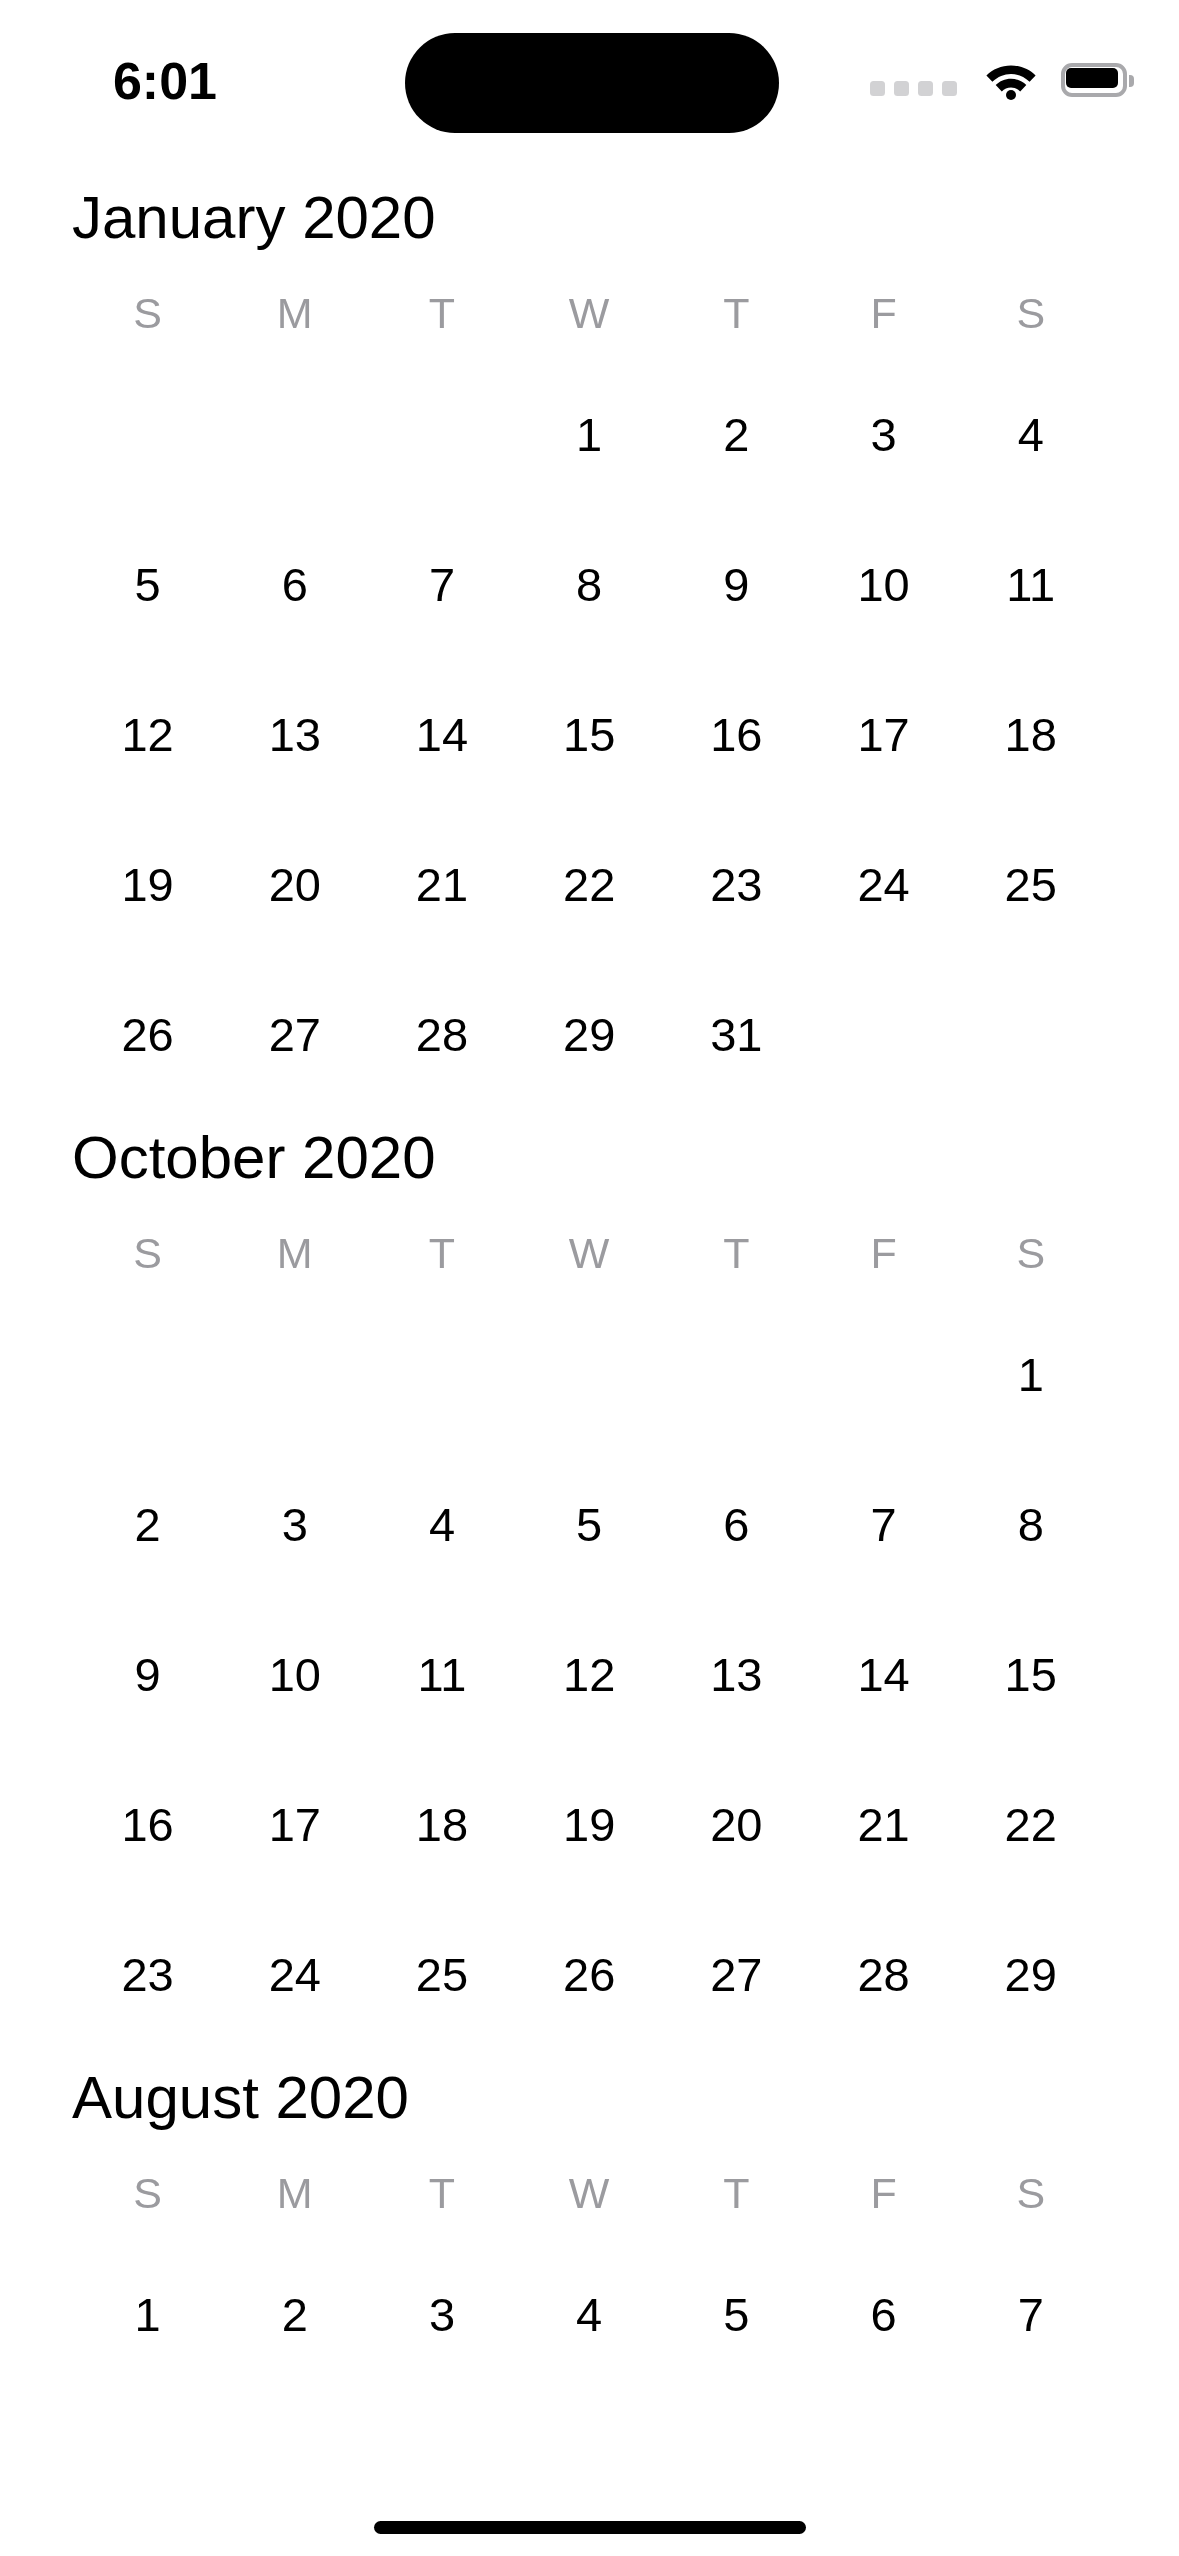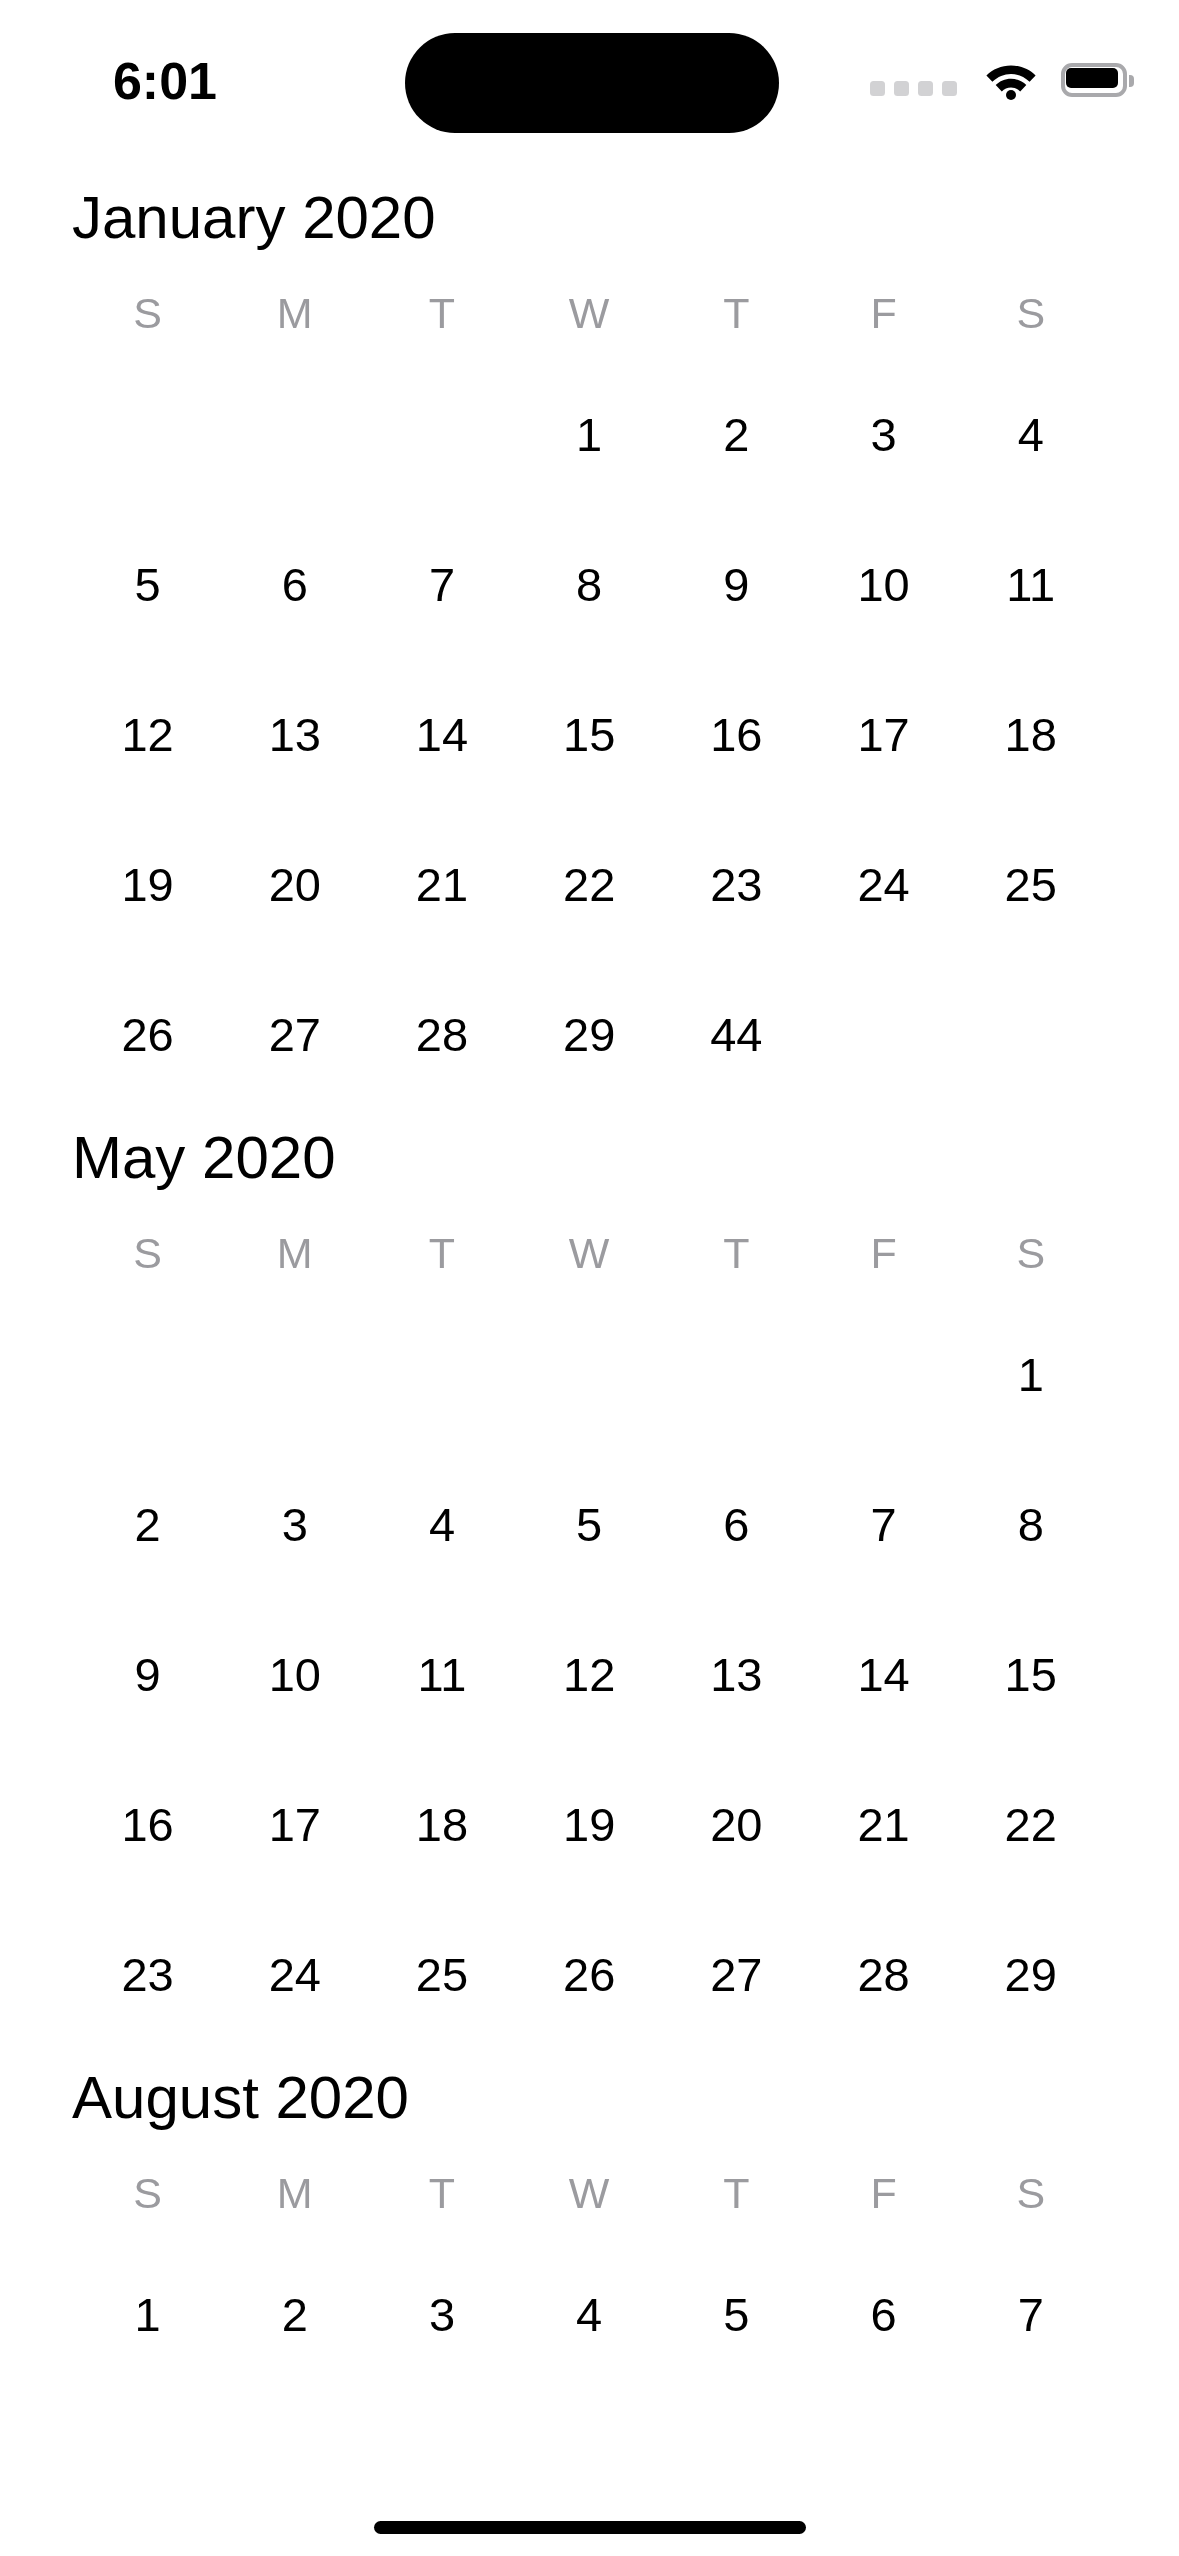--- a/index.html
+++ b/index.html
@@ -220,25 +220,25 @@
           <div class="day-cell">20</div>
           <div class="day-cell">21</div>
           <div class="day-cell">22</div>
           <div class="day-cell">23</div>
           <div class="day-cell">24</div>
           <div class="day-cell">25</div>
           <div class="day-cell">26</div>
           <div class="day-cell">27</div>
           <div class="day-cell">28</div>
           <div class="day-cell">29</div>
-          <div class="day-cell">44</div>
+          <div class="day-cell">31</div>
         </div>
       </div>
       <div class="month-block">
-        <div class="month-title">May 2020</div>
+        <div class="month-title">October 2020</div>
         <div class="weekday-row">
           <div class="weekday-cell">S</div>
           <div class="weekday-cell">M</div>
           <div class="weekday-cell">T</div>
           <div class="weekday-cell">W</div>
           <div class="weekday-cell">T</div>
           <div class="weekday-cell">F</div>
           <div class="weekday-cell">S</div>
         </div>
         <div class="days-grid">

